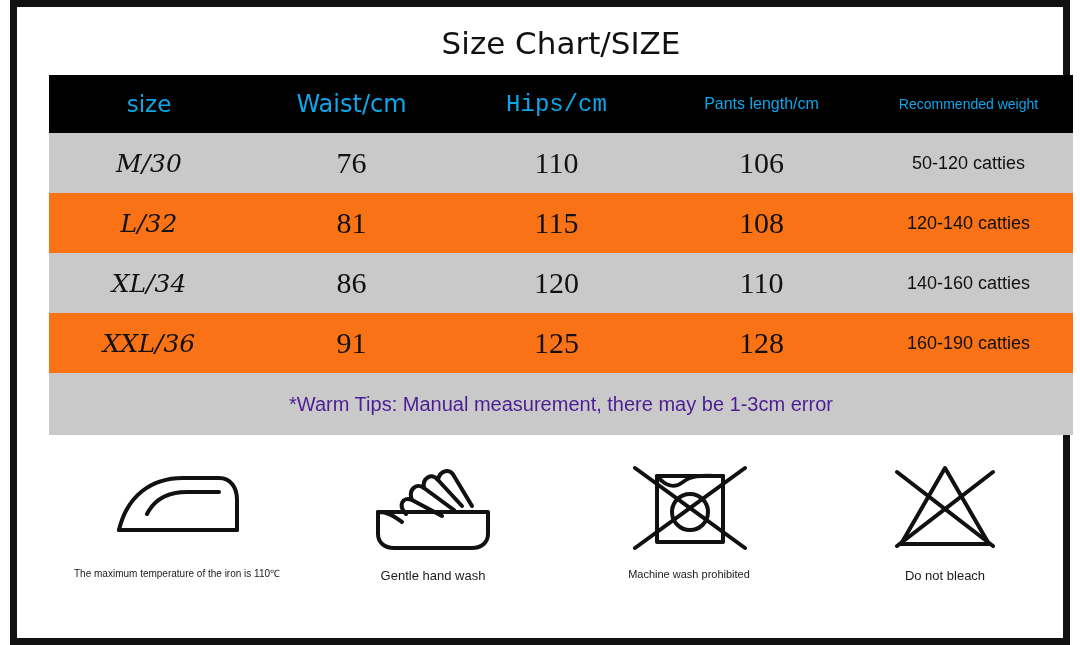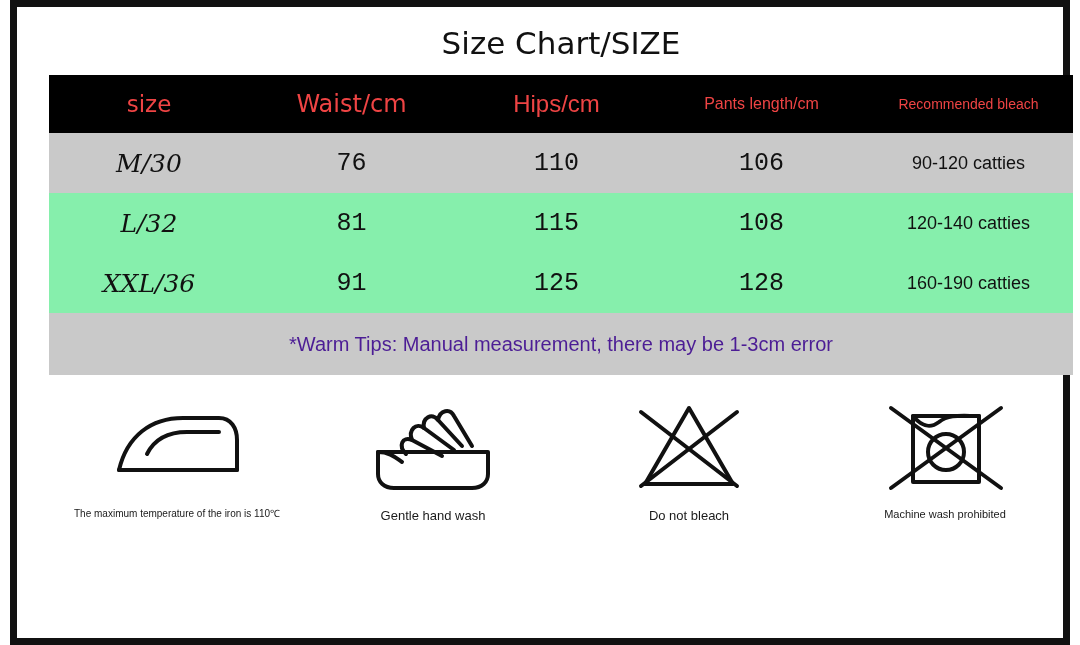--- a/index.html
+++ b/index.html
@@ -51,42 +51,42 @@
     border-collapse: collapse;
     width: 1024px;
     table-layout: fixed;
   }
   table.size-table td, table.size-table th {
     padding: 0;
     margin: 0;
   }
   .hdr-row th {
     background: #000000;
-    color: #ef4444;
+    color: #0ea5e9;
     height: 58px;
     vertical-align: middle;
     font-weight: normal;
     text-align: center;
   }
   .h1 { font-size: 23px; font-family: "DejaVu Sans", sans-serif; }
   .h2 { font-size: 24px; font-family: "DejaVu Sans", sans-serif; }
-  .h3 { font-size: 24px; font-family: Liberation Sans, sans-serif; }
+  .h3 { font-size: 24px; font-family: Liberation Mono, monospace; }
   .h4 { font-size: 16px; font-family: "Liberation Sans", sans-serif; }
   .h5 { font-size: 14px; font-family: "Liberation Sans", sans-serif; }
 
   .row-odd td { background: #c9c9c9; }
-  .row-even td { background: #86efac; }
+  .row-even td { background: #f97316; }
   .data-row td {
     height: 60px;
     vertical-align: middle;
     text-align: center;
     color: #111111;
   }
   .c-size { font-size: 25px; font-family: "DejaVu Serif", serif; font-style: italic; }
-  .c-num { font-size: 25px; font-family: Liberation Mono, monospace; }
+  .c-num { font-size: 30px; font-family: Liberation Serif, serif; }
   .c-weight { font-size: 18px; font-family: "Liberation Sans", sans-serif; }
 
   .tips-row td {
     background: #c9c9c9;
     height: 62px;
     text-align: center;
     vertical-align: middle;
     font-size: 20px;
     color: #4c1d95;
     font-family: "Liberation Sans", sans-serif;
@@ -143,37 +143,44 @@
 
       <div class="title">Size Chart/SIZE</div>
 
       <table class="size-table">
         <thead>
           <tr class="hdr-row">
             <th class="h1" style="width:200px;">size</th>
             <th class="h2" style="width:205px;">Waist/cm</th>
             <th class="h3" style="width:205px;">Hips/cm</th>
             <th class="h4" style="width:205px;margin-top:9px;">Pants length/cm</th>
-            <th class="h5" style="width:209px;">Recommended bleach</th>
+            <th class="h5" style="width:209px;">Recommended weight</th>
           </tr>
         </thead>
         <tbody>
           <tr class="data-row row-odd">
             <td class="c-size">M/30</td>
             <td class="c-num">76</td>
             <td class="c-num">110</td>
             <td class="c-num">106</td>
-            <td class="c-weight">90-120 catties</td>
+            <td class="c-weight">50-120 catties</td>
           </tr>
           <tr class="data-row row-even">
             <td class="c-size">L/32</td>
             <td class="c-num">81</td>
             <td class="c-num">115</td>
             <td class="c-num">108</td>
             <td class="c-weight">120-140 catties</td>
+          </tr>
+          <tr class="data-row row-odd">
+            <td class="c-size">XL/34</td>
+            <td class="c-num">86</td>
+            <td class="c-num">120</td>
+            <td class="c-num">110</td>
+            <td class="c-weight">140-160 catties</td>
           </tr>
           <tr class="data-row row-even">
             <td class="c-size">XXL/36</td>
             <td class="c-num">91</td>
             <td class="c-num">125</td>
             <td class="c-num">128</td>
             <td class="c-weight">160-190 catties</td>
           </tr>
           <tr class="tips-row">
             <td colspan="5">*Warm Tips: Manual measurement, there may be 1-3cm error</td>
@@ -204,38 +211,38 @@
               <path d="M44 44 C40 34 48 26 56 32 L86 54"></path>
               <path d="M56 32 C54 22 64 16 70 24 L94 50"></path>
               <path d="M70 24 C72 14 82 12 86 20 L104 50"></path>
             </svg>
           </div>
           <div class="care-label lbl-mdd">Gentle hand wash</div>
         </div>
 
         <div class="care-item">
           <div class="care-icon">
-            <svg width="120" height="100" viewBox="0 0 120 100" fill="none" stroke="#111" stroke-width="4" stroke-linecap="round" stroke-linejoin="round">
-              <path d="M60 12 L16 88 L104 88 Z"></path>
-              <path d="M12 16 L108 90"></path>
-              <path d="M108 16 L12 90"></path>
-            </svg>
-          </div>
-          <div class="care-label lbl-mdd">Do not bleach</div>
-        </div>
-
-        <div class="care-item">
-          <div class="care-icon">
             <svg width="140" height="100" viewBox="0 0 140 100" fill="none" stroke="#111" stroke-width="4" stroke-linecap="round" stroke-linejoin="round">
               <rect x="38" y="20" width="66" height="66"></rect>
               <path d="M38 20 C48 32 56 32 64 26 C74 18 86 20 104 20"></path>
               <circle cx="71" cy="56" r="18"></circle>
               <path d="M16 12 L126 92"></path>
               <path d="M126 12 L16 92"></path>
             </svg>
           </div>
           <div class="care-label lbl-sm">Machine wash prohibited</div>
         </div>
 
+        <div class="care-item">
+          <div class="care-icon">
+            <svg width="120" height="100" viewBox="0 0 120 100" fill="none" stroke="#111" stroke-width="4" stroke-linecap="round" stroke-linejoin="round">
+              <path d="M60 12 L16 88 L104 88 Z"></path>
+              <path d="M12 16 L108 90"></path>
+              <path d="M108 16 L12 90"></path>
+            </svg>
+          </div>
+          <div class="care-label lbl-mdd">Do not bleach</div>
+        </div>
+
       </div>
     </div>
   </div>
 </div>
 
 </body></html>

